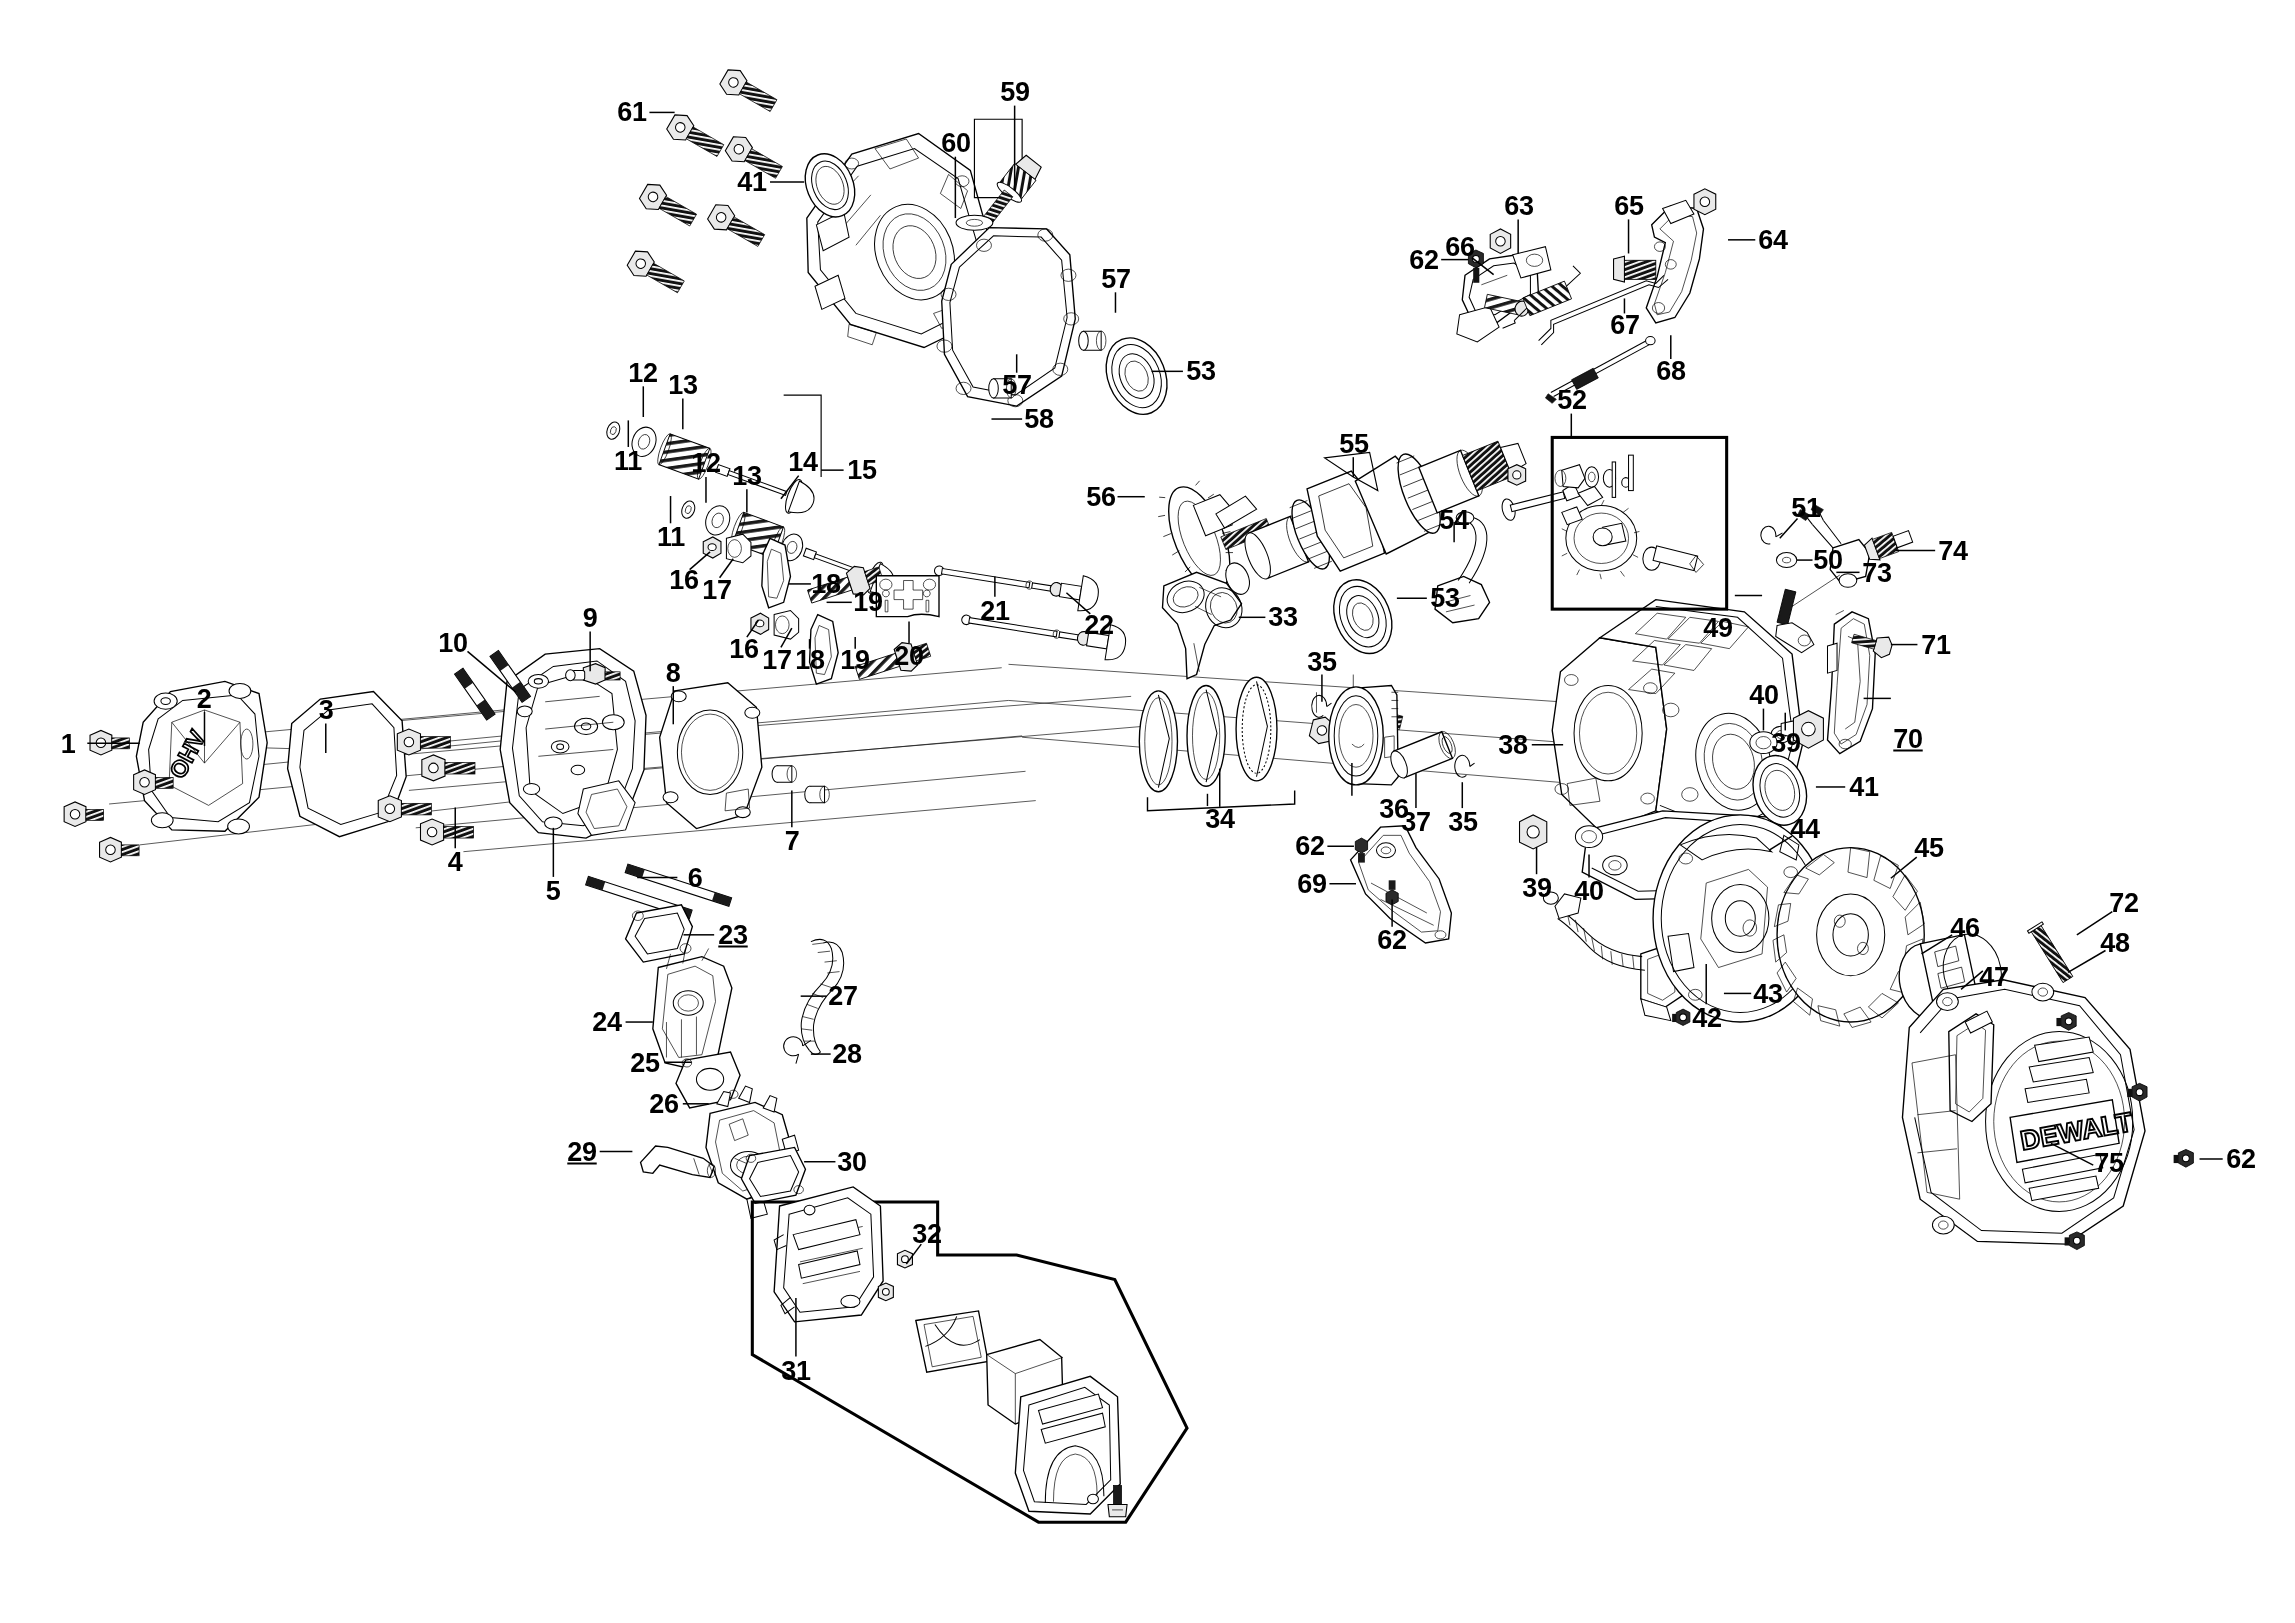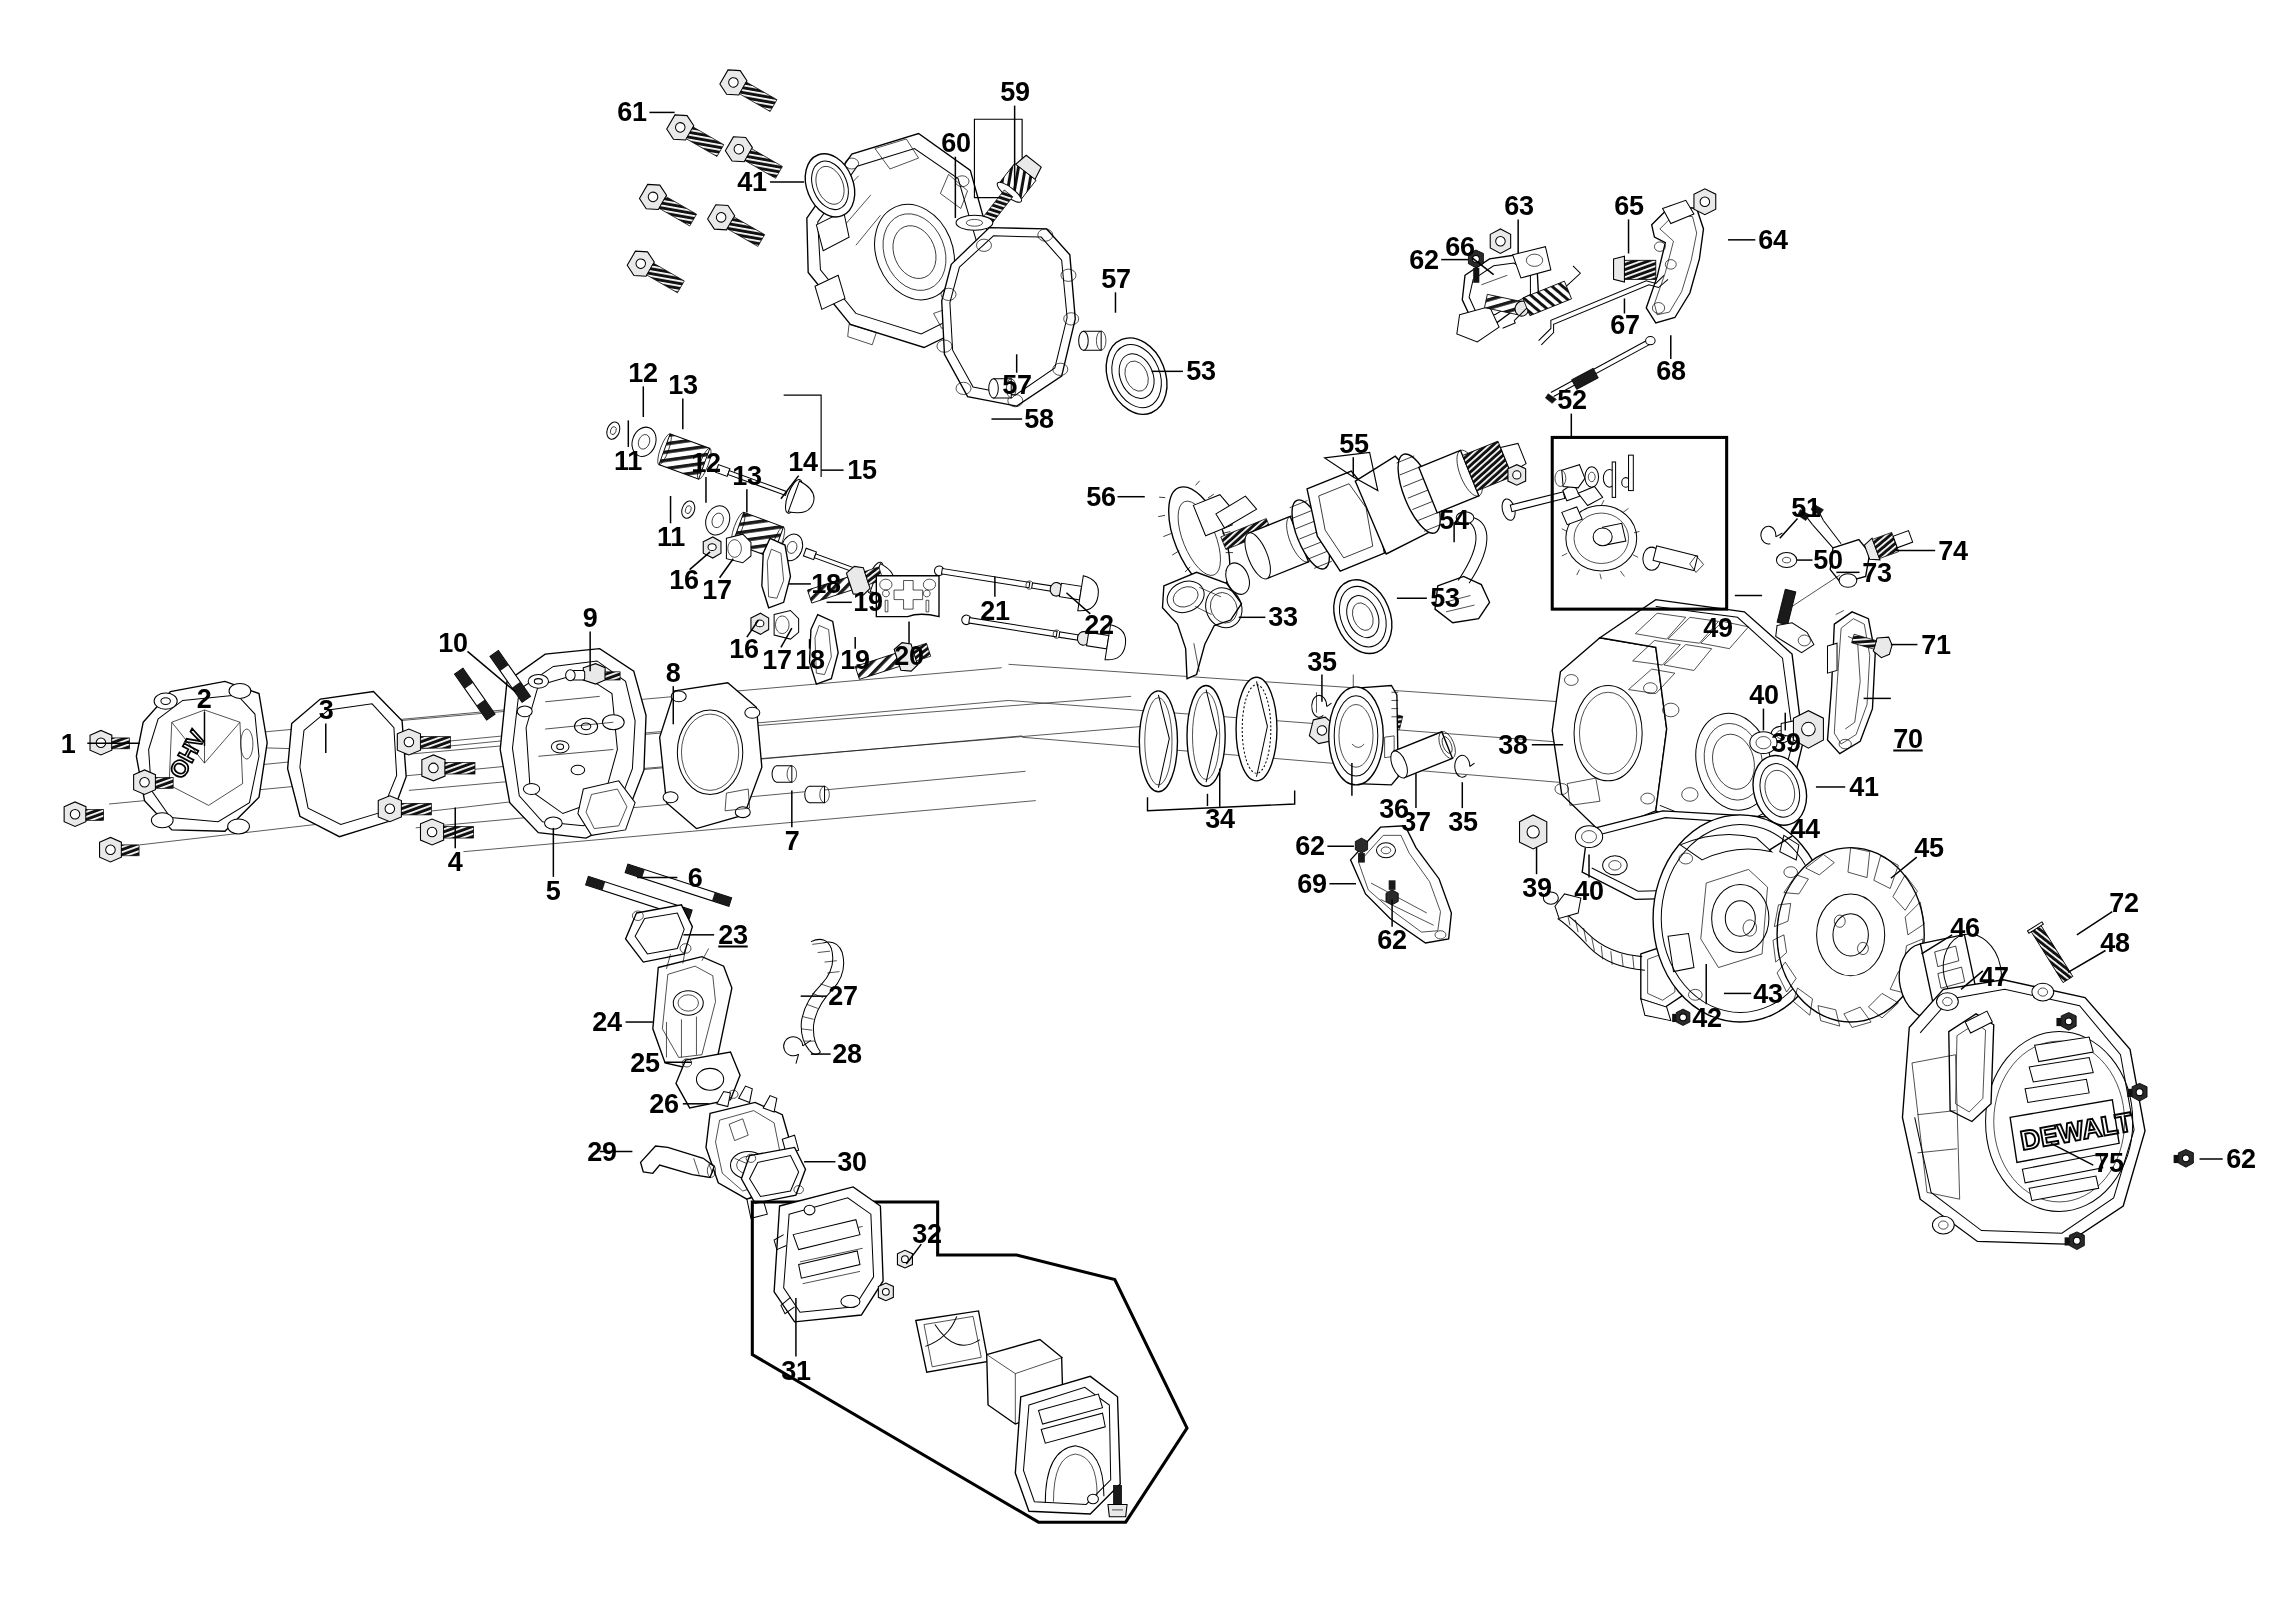--- a/index.html
+++ b/index.html
@@ -1158,21 +1158,21 @@
       <div class="callout cn" style="left: 855px; top: 660px;">19</div>
       <div class="callout cn" style="left: 909px; top: 656px;">20</div>
       <div class="callout cn" style="left: 995px; top: 611px;">21</div>
       <div class="callout cn" style="left: 1099px; top: 625px;">22</div>
       <div class="callout cn" style="left: 733px; top: 935px; text-decoration: underline;">23</div>
       <div class="callout cn" style="left: 607px; top: 1022px;">24</div>
       <div class="callout cn" style="left: 645px; top: 1063px;">25</div>
       <div class="callout cn" style="left: 664px; top: 1104px;">26</div>
       <div class="callout cn" style="left: 843px; top: 996px;">27</div>
       <div class="callout cn" style="left: 847px; top: 1054px; text-align: center;">28</div>
-      <div class="callout cn" style="left: 602px; top: 1152px;">29</div>
+      <div class="callout cn" style="left: 582px; top: 1152px; text-decoration: underline;">29</div>
       <div class="callout cn" style="left: 852px; top: 1162px;">30</div>
       <div class="callout cn" style="left: 796px; top: 1371px;">31</div>
       <div class="callout cn" style="left: 927px; top: 1234px;">32</div>
       <div class="callout cn" style="left: 1283px; top: 617px;">33</div>
       <div class="callout cn" style="left: 1220px; top: 819px;">34</div>
       <div class="callout cn" style="left: 1322px; top: 662px;">35</div>
       <div class="callout cn" style="left: 1394px; top: 809px;">36</div>
       <div class="callout cn" style="left: 1416px; top: 822px;">37</div>
       <div class="callout cn" style="left: 1463px; top: 822px;">35</div>
       <div class="callout cn" style="left: 1513px; top: 745px;">38</div>

